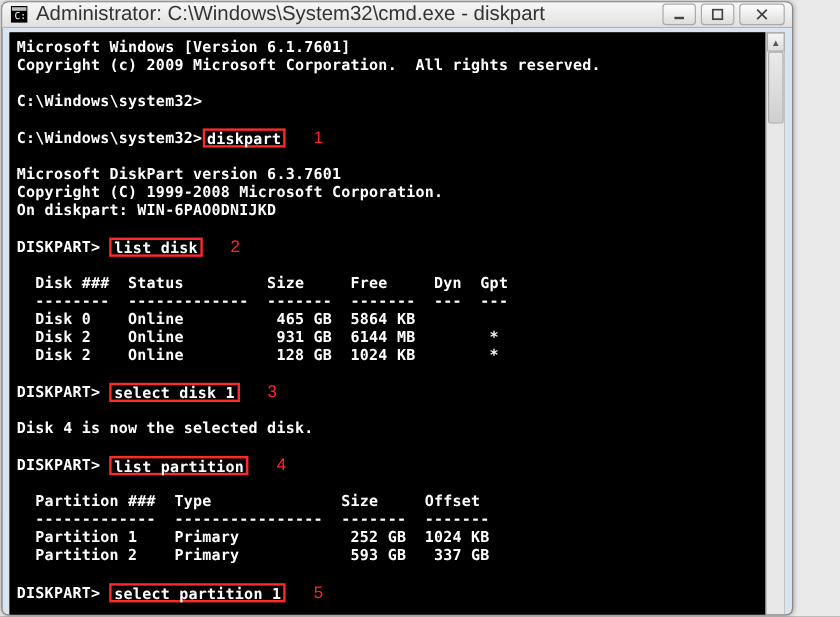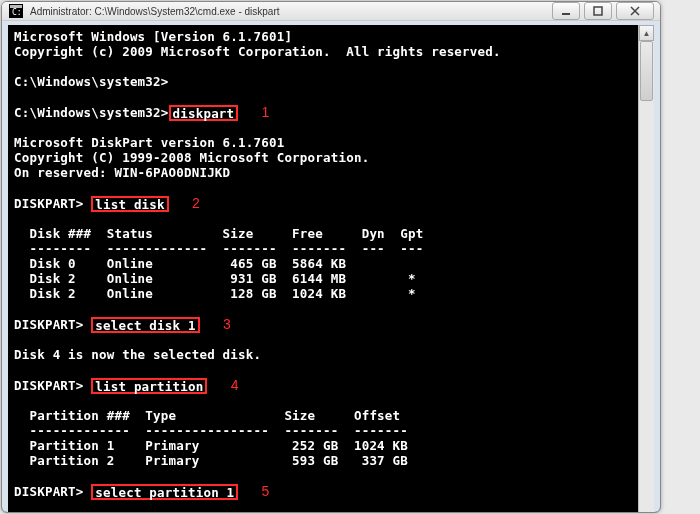--- a/index.html
+++ b/index.html
@@ -32,21 +32,21 @@
       padding: 0 6px;
     }
     .titlebar .icon-box {
       width: 16px; height: 16px;
       margin-right: 6px;
       display: flex; align-items: center; justify-content: center;
     }
     .titlebar .title {
       flex: 1;
       color: #333;
-      font-size: 10px;
+      font-size: 17px;
       white-space: nowrap;
       overflow: hidden;
     }
     .win-btns { display: flex; gap: 4px; }
     .win-btn {
       width: 28px; height: 18px;
       border: 1px solid #aaa;
       border-radius: 3px;
       background: linear-gradient(#fefefe,#ddd);
       display: flex; align-items: center; justify-content: center;
@@ -143,23 +143,23 @@
     </div>
   </div>
   <div class="client">
     <div class="terminal"><span>Microsoft Windows [Version 6.1.7601]</span>
 <span>Copyright (c) 2009 Microsoft Corporation.  All rights reserved.</span>
 
 <span>C:\Windows\system32&gt;</span>
 
 <span>C:\Windows\system32&gt;</span><span class="hl">diskpart</span>   <span class="ann">1</span>
 
-<span>Microsoft DiskPart version 6.1.7601</span>
+<span>Microsoft DiskPart version 6.3.7601</span>
 <span>Copyright (C) 1999-2008 Microsoft Corporation.</span>
-<span>On reserved: WIN-6PAO0DNIJKD</span>
+<span>On diskpart: WIN-6PAO0DNIJKD</span>
 
 <span>DISKPART&gt;</span> <span class="hl">list disk</span>   <span class="ann">2</span>
 
 <span>  Disk ###  Status         Size     Free     Dyn  Gpt</span>
 <span>  --------  -------------  -------  -------  ---  ---</span>
 <span>  Disk 0    Online          465 GB  5864 KB</span>
 <span>  Disk 2    Online          931 GB  6144 MB        *</span>
 <span>  Disk 2    Online          128 GB  1024 KB        *</span>
 
 <span>DISKPART&gt;</span> <span class="hl">select disk 1</span>   <span class="ann">3</span>

